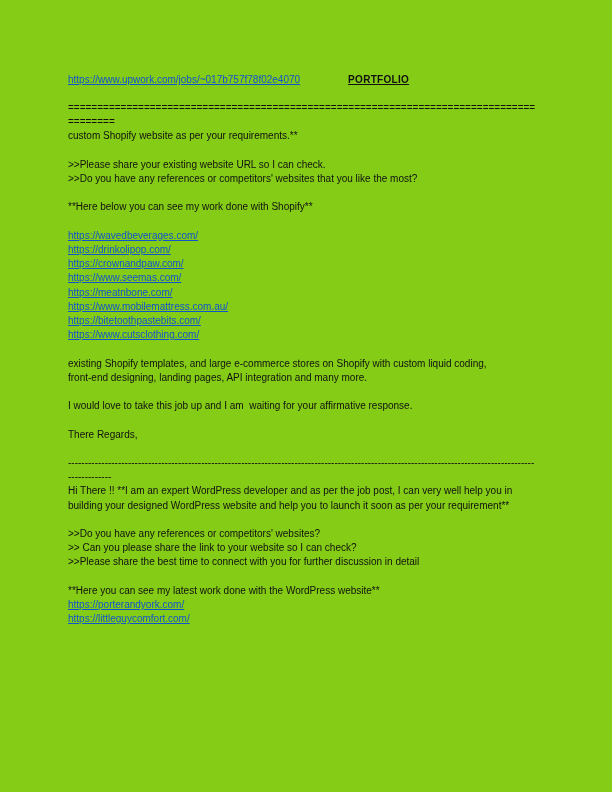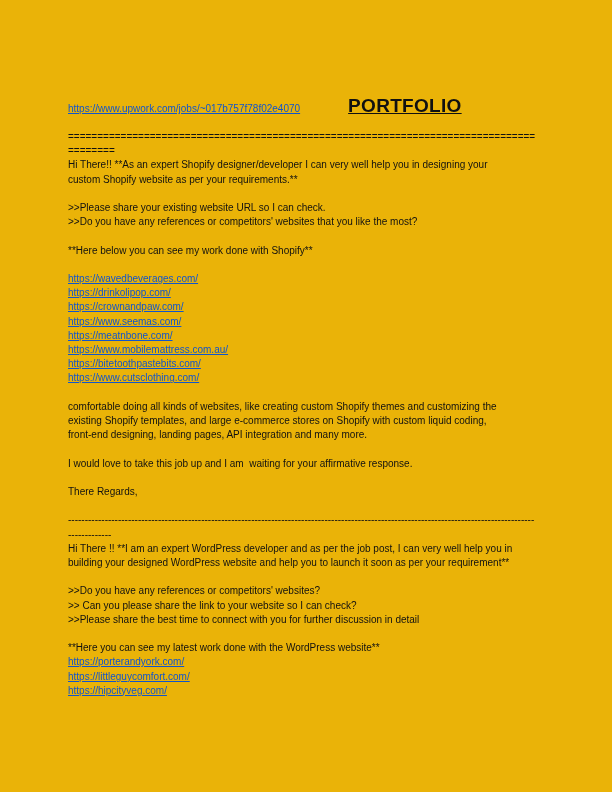--- a/index.html
+++ b/index.html
@@ -7,42 +7,42 @@
     padding: 0;
     width: 612px;
     height: 792px;
     background: #ffffff;
     overflow: hidden;
   }
   .page {
     position: relative;
     width: 612px;
     height: 792px;
-    background: #eab308;
+    background: #84cc16;
     font-family: "Liberation Sans", "DejaVu Sans", sans-serif;
     color: #111111;
     box-sizing: border-box;
-    padding: 96px 74px 0 68px;
+    padding: 70px 74px 0 68px;
   }
   .header {
     display: flex;
     align-items: baseline;
     line-height: 19px;
     white-space: pre;
   }
   .job-link {
     font-size: 10px;
   }
   a.link {
     color: #1155cc;
     text-decoration: underline;
     cursor: pointer;
   }
   .portfolio {
-    font-size: 19px;
+    font-size: 10px;
     font-weight: bold;
     letter-spacing: 0.3px;
     text-decoration: underline;
     color: #111111;
     margin-left: 48px;
   }
   .body {
     margin-top: 12px;
     width: 470px;
     font-size: 10px;
@@ -68,21 +68,20 @@
   <div class="header">
     <a class="link job-link" href="#">https://www.upwork.com/jobs/~017b757f78f02e4070</a>
     <span class="portfolio">PORTFOLIO</span>
   </div>
 
   <div class="body">
 
     <div class="line clip">================================================================================</div>
     <div class="line">========</div>
 
-    <div class="line">Hi There!! **As an expert Shopify designer/developer I can very well help you in designing your</div>
     <div class="line">custom Shopify website as per your requirements.**</div>
 
     <div class="blank"></div>
 
     <div class="line">&gt;&gt;Please share your existing website URL so I can check.</div>
     <div class="line">&gt;&gt;Do you have any references or competitors' websites that you like the most?</div>
 
     <div class="blank"></div>
 
     <div class="line">**Here below you can see my work done with Shopify**</div>
@@ -93,21 +92,20 @@
     <div class="line"><a class="link" href="#">https://drinkolipop.com/</a></div>
     <div class="line"><a class="link" href="#">https://crownandpaw.com/</a></div>
     <div class="line"><a class="link" href="#">https://www.seemas.com/</a></div>
     <div class="line"><a class="link" href="#">https://meatnbone.com/</a></div>
     <div class="line"><a class="link" href="#">https://www.mobilemattress.com.au/</a></div>
     <div class="line"><a class="link" href="#">https://bitetoothpastebits.com/</a></div>
     <div class="line"><a class="link" href="#">https://www.cutsclothing.com/</a></div>
 
     <div class="blank"></div>
 
-    <div class="line">comfortable doing all kinds of websites, like creating custom Shopify themes and customizing the</div>
     <div class="line">existing Shopify templates, and large e-commerce stores on Shopify with custom liquid coding,</div>
     <div class="line">front-end designing, landing pages, API integration and many more.</div>
 
     <div class="blank"></div>
 
     <div class="line">I would love to take this job up and I am  waiting for your affirmative response.</div>
 
     <div class="blank"></div>
 
     <div class="line">There Regards,</div>
@@ -125,16 +123,15 @@
     <div class="line">&gt;&gt;Do you have any references or competitors' websites?</div>
     <div class="line">&gt;&gt; Can you please share the link to your website so I can check?</div>
     <div class="line">&gt;&gt;Please share the best time to connect with you for further discussion in detail</div>
 
     <div class="blank"></div>
 
     <div class="line">**Here you can see my latest work done with the WordPress website**</div>
 
     <div class="line"><a class="link" href="#">https://porterandyork.com/</a></div>
     <div class="line"><a class="link" href="#">https://littleguycomfort.com/</a></div>
-    <div class="line"><a class="link" href="#">https://hipcityveg.com/</a></div>
 
   </div>
 </div>
 
 </body></html>

